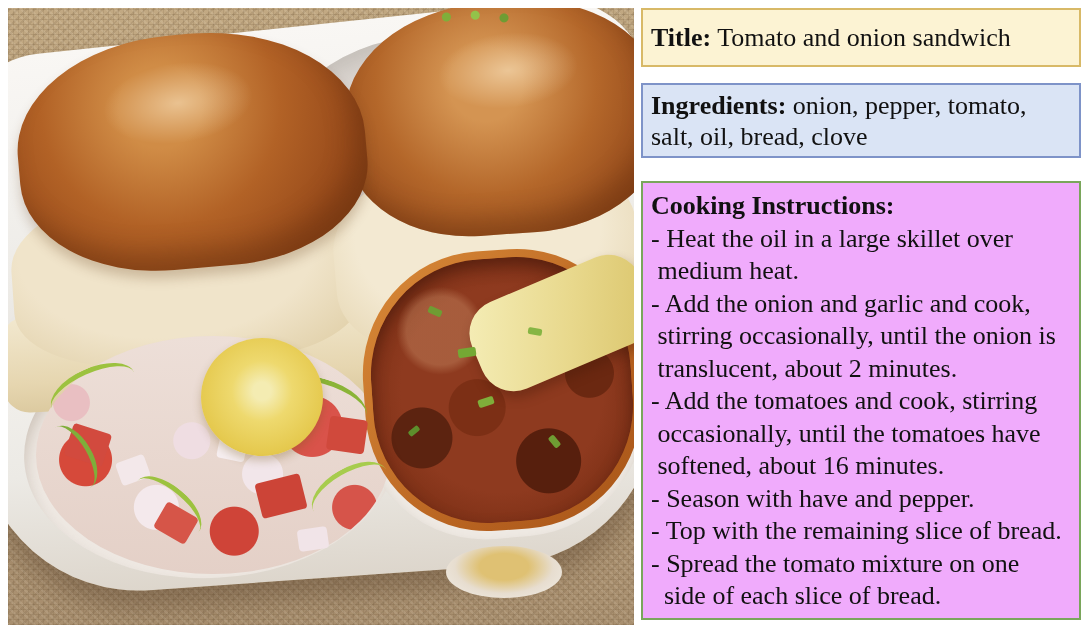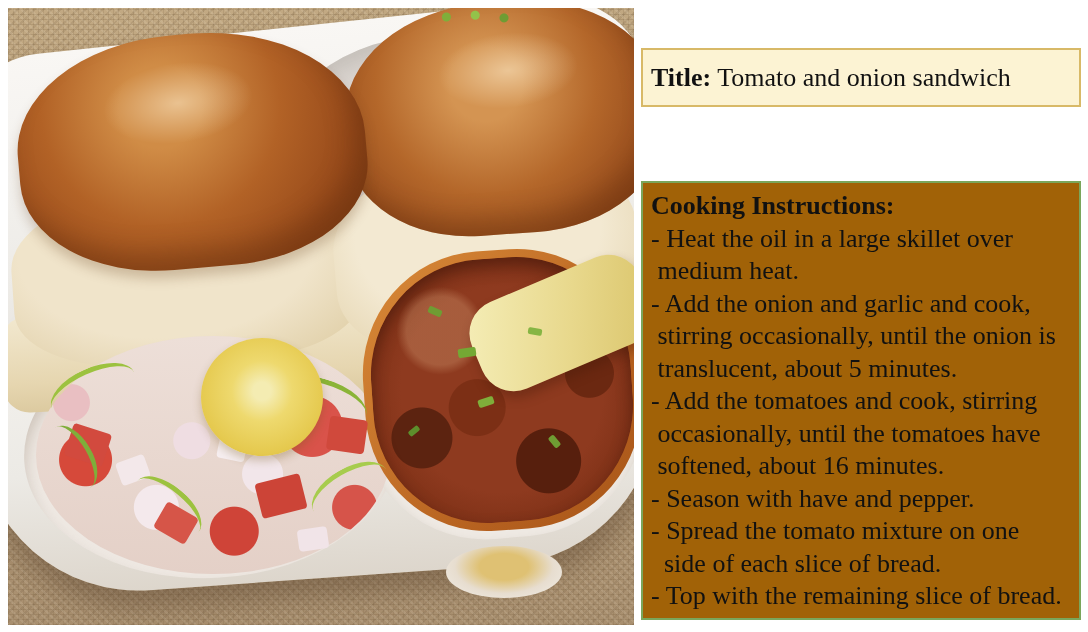--- a/index.html
+++ b/index.html
@@ -3,24 +3,24 @@
 <meta charset="utf-8">
 <style>
   html,body{margin:0;padding:0;background:#ffffff;}
   .canvas{position:relative;width:1088px;height:632px;background:#ffffff;overflow:hidden;
           font-family:"Liberation Serif", serif;color:#111;}
 
   
   .box{position:absolute;left:641px;width:440px;box-sizing:border-box;border:2px solid;}
   .box p{margin:0;}
   .box-title{top:8px;height:59px;background:#fcf3d3;border-color:#d8b967;
-             display:flex;align-items:center;padding:0 8px;font-size:26px;line-height:31px;margin-top:40px;}
+             display:flex;align-items:center;padding:0 8px;font-size:26px;line-height:31px;}
   .box-ingredients{top:83px;height:75px;background:#dae4f5;border-color:#7e93c8;
                    padding:5px 6px 0 8px;font-size:26px;line-height:31px;}
-  .box-instructions{top:181px;height:439px;background:#a16207;border-color:#7aa65b;
+  .box-instructions{top:181px;height:439px;background:#f0abfc;border-color:#7aa65b;
                     padding:7px 4px 0 8px;font-size:26px;line-height:32.5px;overflow:hidden;}
   .box b{font-weight:bold;}
   .preline{white-space:pre-line;}
   .step{white-space:pre-wrap;}
   .heading{font-weight:bold;}
 
   
   .photo{position:absolute;left:8px;top:8px;width:626px;height:617px;overflow:hidden;background:#b79e7b;}
   .photo *{position:absolute;}
   .burlap{left:0;top:0;width:100%;height:100%;
@@ -185,30 +185,34 @@
     <div class="fleck f3"></div>
     <div class="fleck f4"></div>
     <div class="fleck f5"></div>
     <div class="fleck f6"></div>
   </div>
 
   <section class="box box-title">
     <p><b>Title:</b> <span>Tomato and onion sandwich</span></p>
   </section>
 
+  <section class="box box-ingredients">
+    <p><b>Ingredients:</b> <span class="preline">onion, pepper, tomato,
+salt, oil, bread, clove</span></p>
+  </section>
 
   <section class="box box-instructions">
     <p class="heading">Cooking Instructions:</p>
     <div class="step">- Heat the oil in a large skillet over
  medium heat.</div>
     <div class="step">- Add the onion and garlic and cook,
  stirring occasionally, until the onion is
- translucent, about 5 minutes.</div>
+ translucent, about 2 minutes.</div>
     <div class="step">- Add the tomatoes and cook, stirring
  occasionally, until the tomatoes have
  softened, about 16 minutes.</div>
     <div class="step">- Season with have and pepper.</div>
+    <div class="step">- Top with the remaining slice of bread.</div>
     <div class="step">- Spread the tomato mixture on one
   side of each slice of bread.</div>
-    <div class="step">- Top with the remaining slice of bread.</div>
   </section>
 
 </div>
 
 </body></html>

